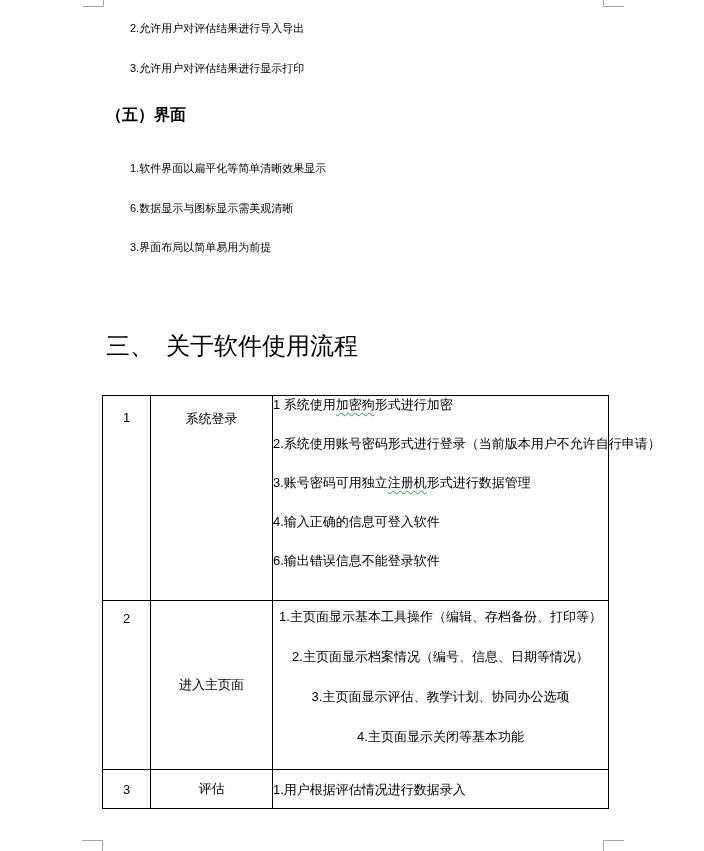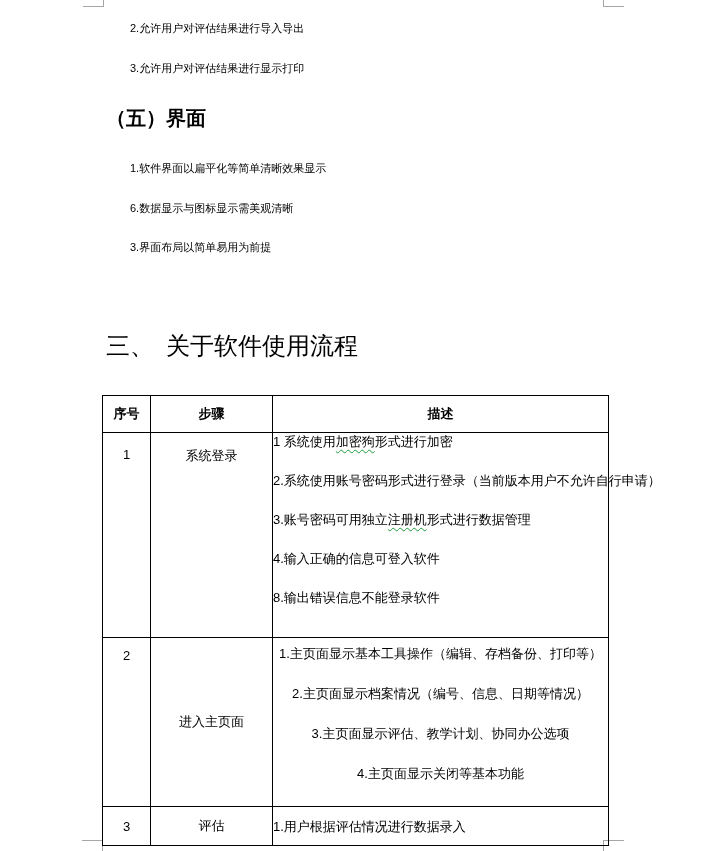--- a/index.html
+++ b/index.html
@@ -14,21 +14,21 @@
   .abs { position: absolute; }
 
   
   .crop { position: absolute; width: 20px; }
   .crop.tl { left: 83px;  top: 0;      height: 6px;  border-bottom: 1px solid #a6a6a6; border-right: 1px solid #a6a6a6; }
   .crop.tr { left: 603px; top: 0;      height: 6px;  border-bottom: 1px solid #a6a6a6; border-left: 1px solid #a6a6a6; }
   .crop.bl { left: 82px;  top: 840px;  height: 11px; border-top: 1px solid #a6a6a6;    border-right: 1px solid #a6a6a6; }
   .crop.br { left: 603px; top: 840px;  height: 11px; border-top: 1px solid #a6a6a6;    border-left: 1px solid #a6a6a6; }
 
   .body-item { font-size: 11px; line-height: 18px; white-space: nowrap; }
-  .h-sub  { font-size: 20px; font-weight: bold; white-space: nowrap; }
+  .h-sub  { font-size: 16px; font-weight: bold; white-space: nowrap; }
   .h-main { font-size: 24px; font-weight: normal; white-space: nowrap; }
   .h-main .num { margin-right: 12px; }
 
   table.flow {
     position: absolute; left: 102px; top: 395px;
     width: 506px;
     border-collapse: collapse;
     table-layout: fixed;
     font-size: 13px;
   }
@@ -88,34 +88,29 @@
     <span class="num">三、</span><span>关于软件使用流程</span>
   </div>
 
   <table class="flow">
     <colgroup>
       <col style="width:48px;">
       <col style="width:122px;">
       <col style="width:336px;">
     </colgroup>
     <tbody>
-        <tr>
-      <th>序号</th>
-      <th>步骤</th>
-      <th>描述</th>
-    </tr>
     <tr class="r1">
       <td class="c-seq">1</td>
       <td class="c-step">系统登录</td>
       <td class="c-desc">
         <p><span>1 系统使用</span><span class="grammar-mark">加密狗</span><span>形式进行加密</span></p>
         <p><span>2.系统使用账号密码形式进行登录（当前版本用户不允许自行申请）</span></p>
         <p><span>3.账号密码可用独立</span><span class="grammar-mark">注册机</span><span>形式进行数据管理</span></p>
         <p><span>4.输入正确的信息可登入软件</span></p>
-        <p><span>8.输出错误信息不能登录软件</span></p>
+        <p><span>6.输出错误信息不能登录软件</span></p>
       </td>
     </tr>
     <tr class="r2">
       <td class="c-seq">2</td>
       <td class="c-step">进入主页面</td>
       <td class="c-desc">
         <p><span>1.主页面显示基本工具操作（编辑、存档备份、打印等）</span></p>
         <p><span>2.主页面显示档案情况（编号、信息、日期等情况）</span></p>
         <p><span>3.主页面显示评估、教学计划、协同办公选项</span></p>
         <p><span>4.主页面显示关闭等基本功能</span></p>

